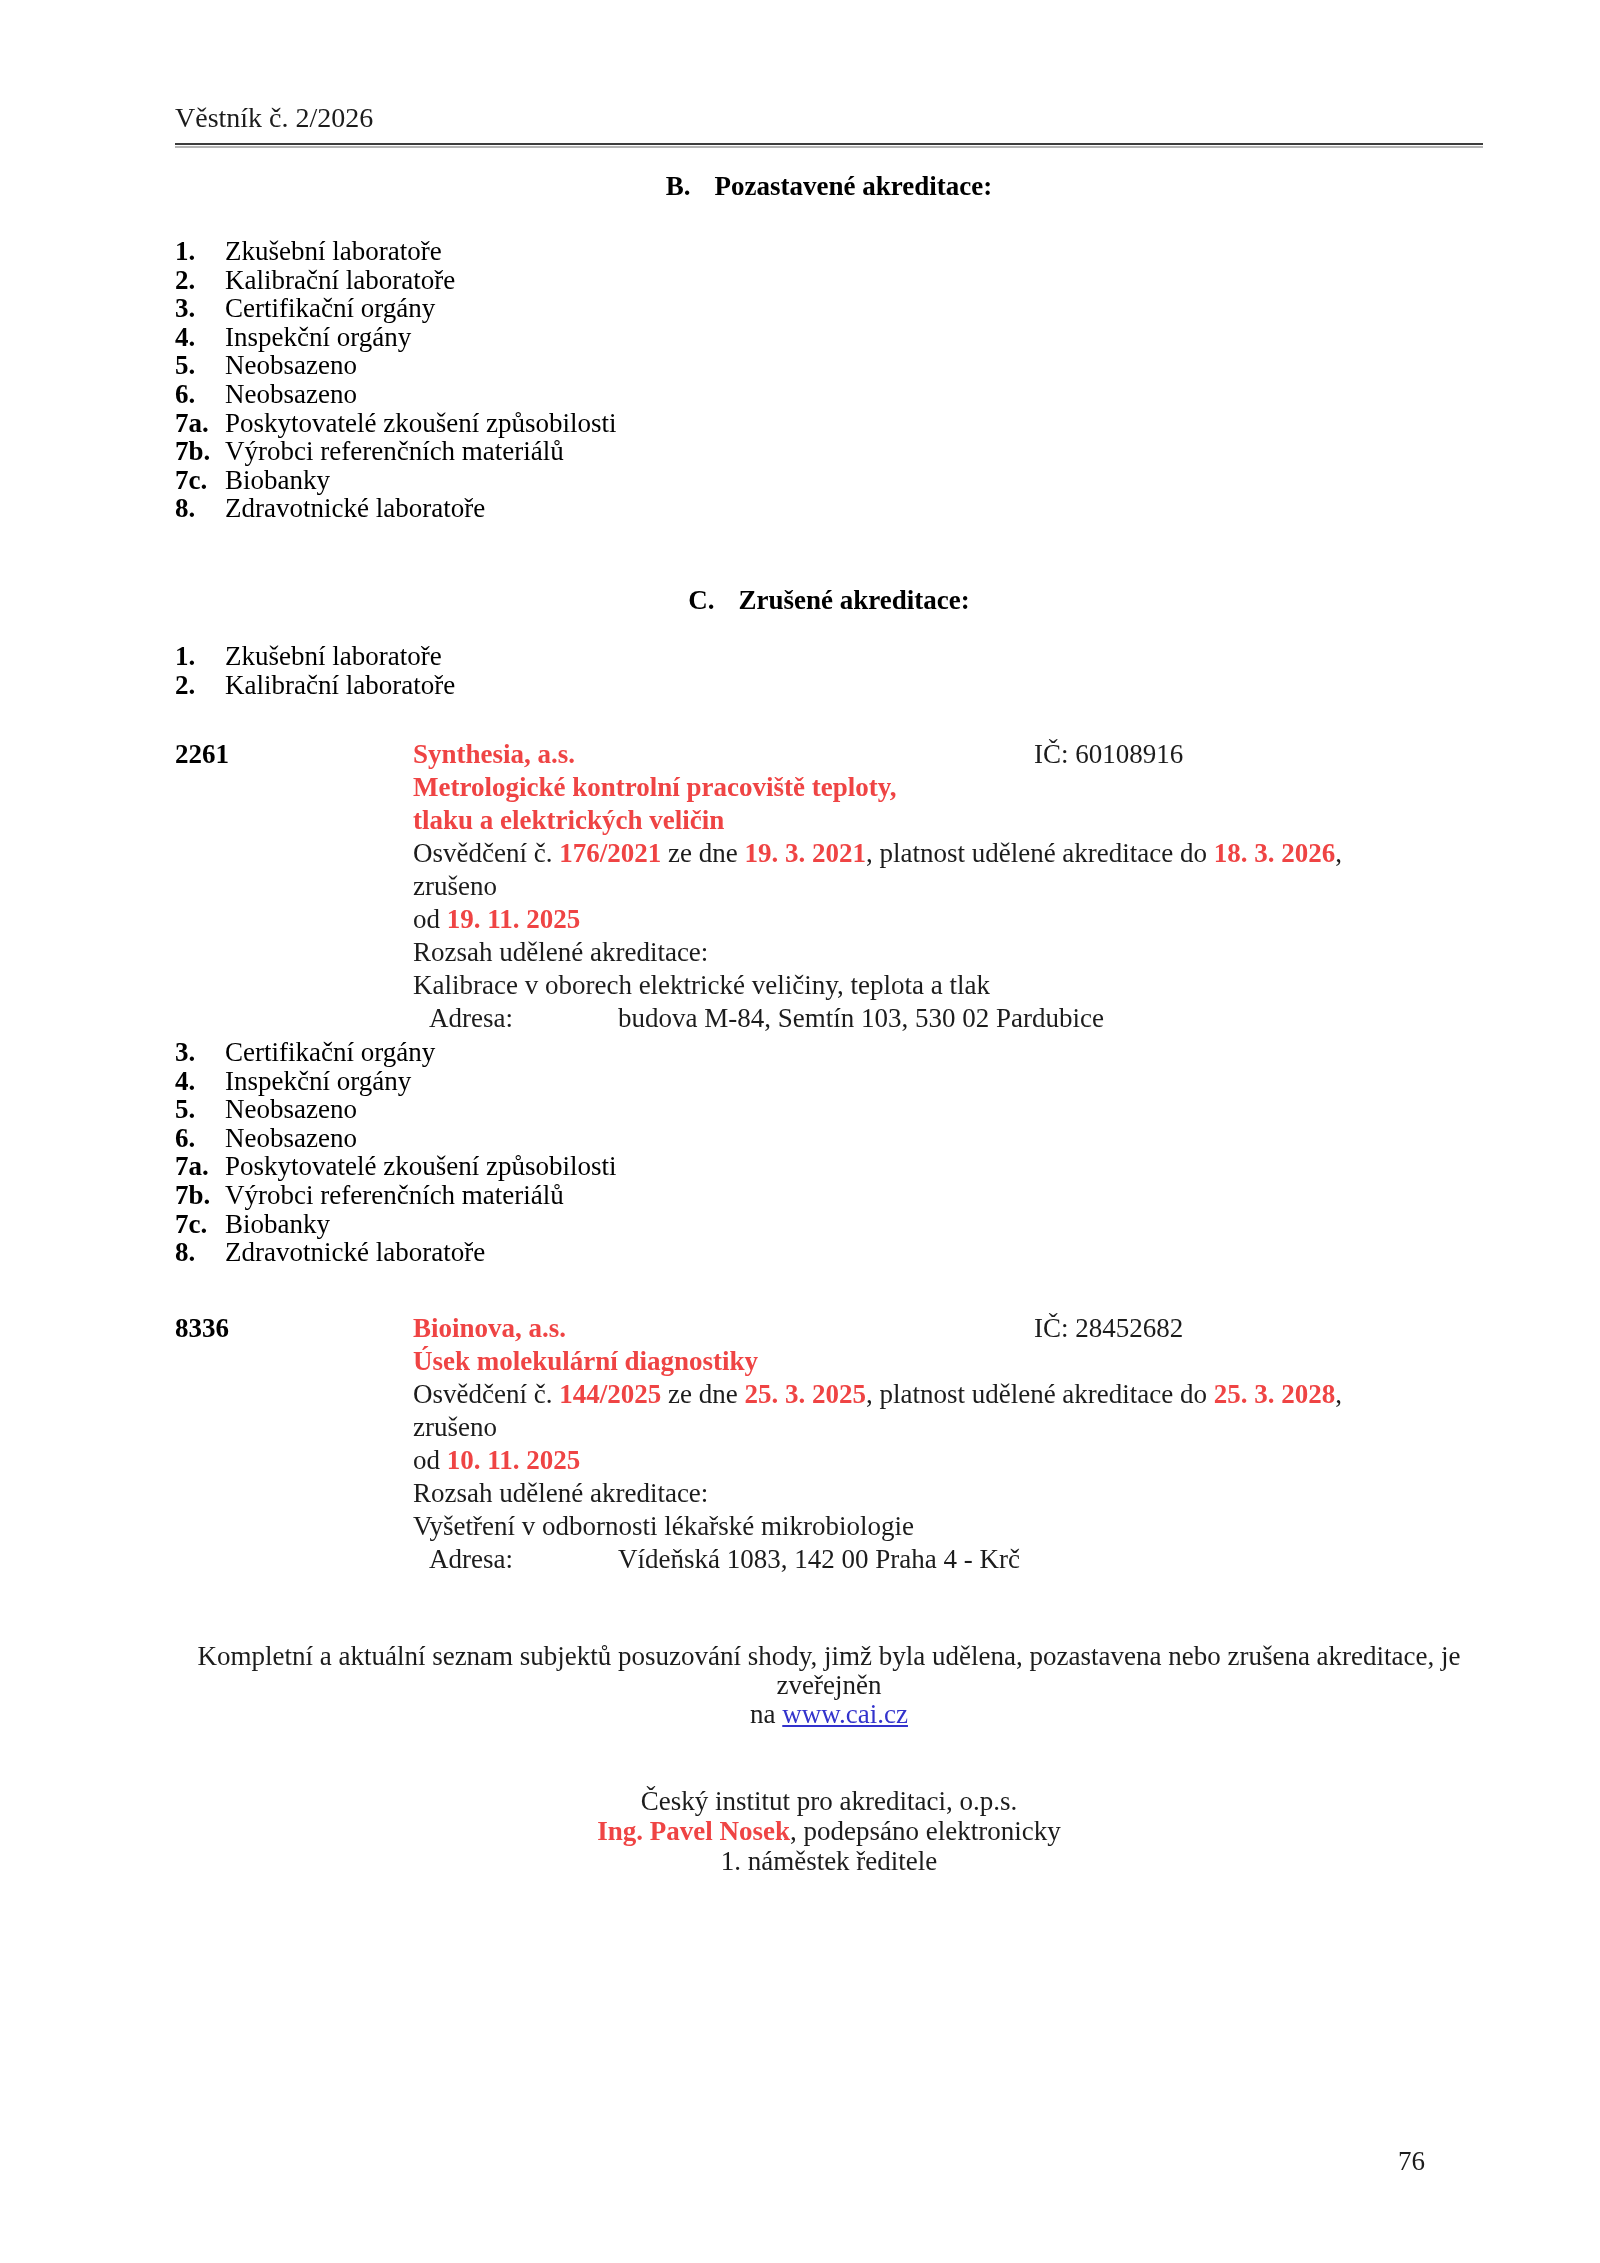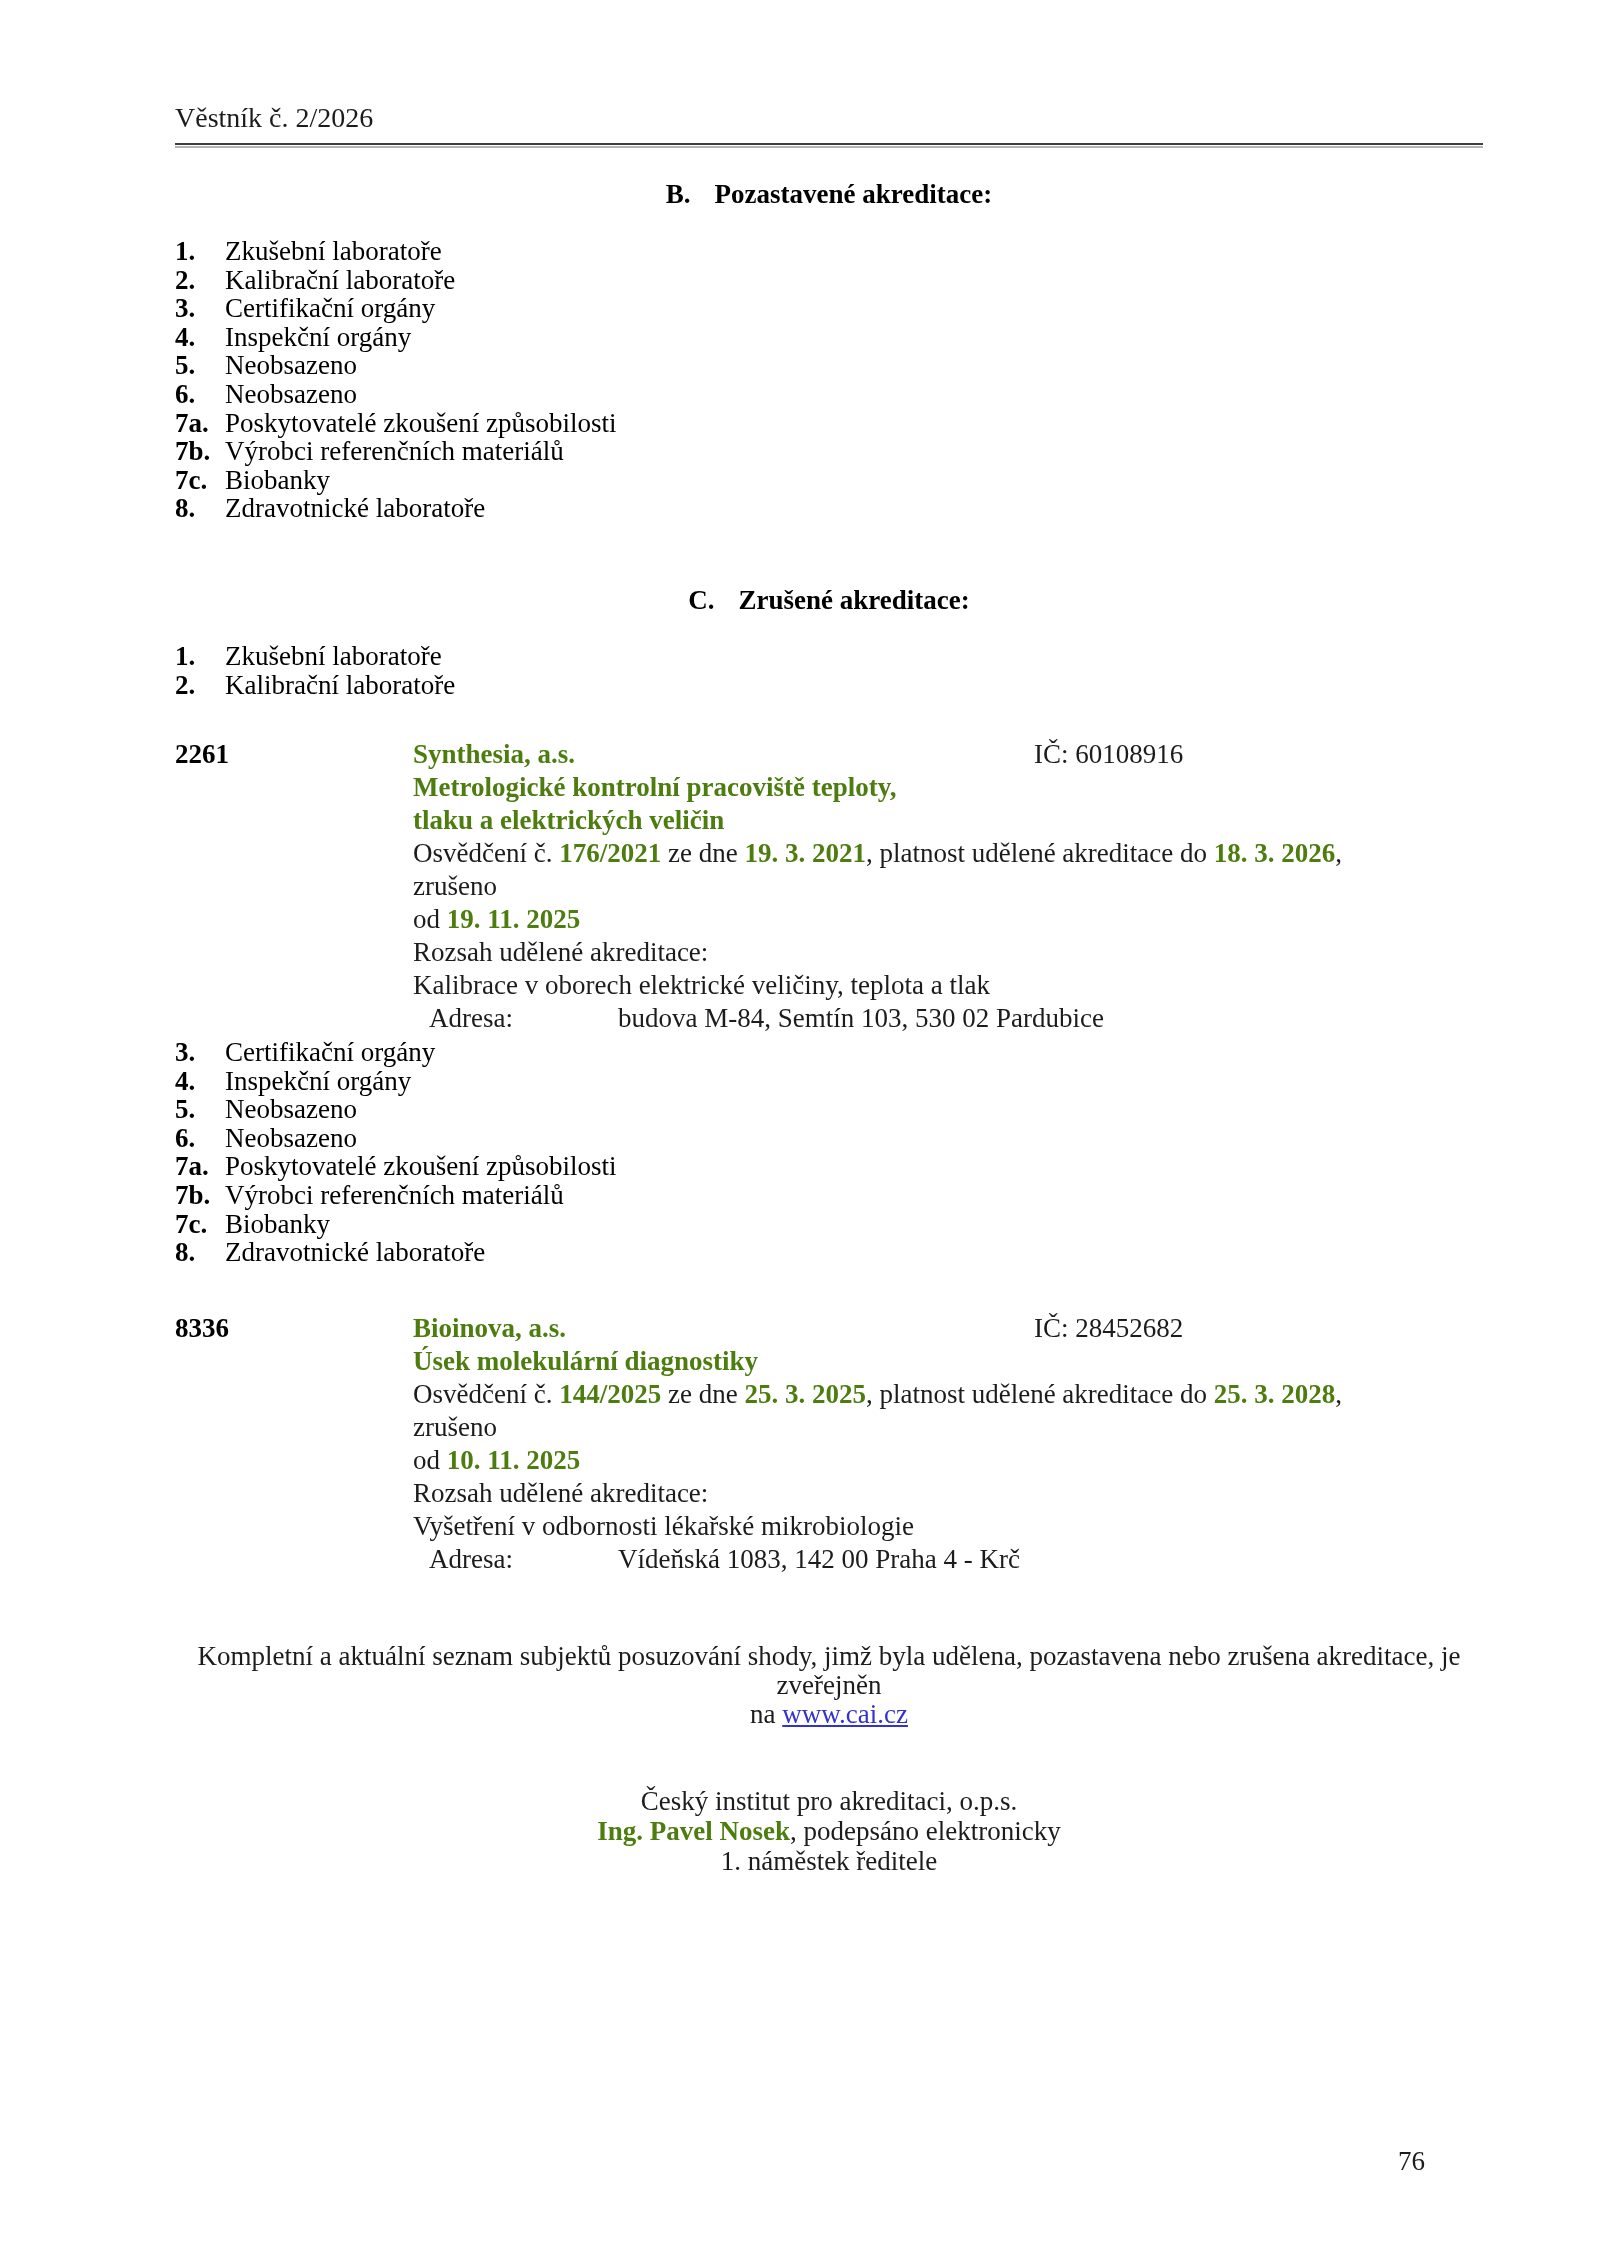--- a/index.html
+++ b/index.html
@@ -10,21 +10,21 @@
   body {
     width: 1600px;
     height: 2263px;
     position: relative;
     font-family: "Liberation Serif", "DejaVu Serif", serif;
     font-size: 27px;
     color: #1c1c1c;
     -webkit-font-smoothing: antialiased;
   }
   .abs { position: absolute; }
-  .b { font-weight: bold; color: #4d7c0f; }
+  .b { font-weight: bold; color: #ef4444; }
 
   .header-text {
     left: 175px; top: 102px;
     font-size: 28px;
   }
   .header-rule {
     left: 175px; top: 143px;
     width: 1308px; height: 1px;
     border-top: 2px solid #3d3d3d;
     border-bottom: 2px solid #b5b5b5;
@@ -69,21 +69,21 @@
   .page-number { left: 175px; top: 2146px; width: 1250px; text-align: right; }
 </style>
 </head>
 <body>
 
 <div class="abs header-text">
   <span>Věstník č. 2/2026</span>
 </div>
 <div class="abs header-rule"></div>
 
-<div class="abs centered-block section-heading" style="top:179px">
+<div class="abs centered-block section-heading" style="top:171px">
   <span class="sec-label">B.</span><span>Pozastavené akreditace:</span>
 </div>
 
 <div class="abs list" style="top:237px">
   <div class="list-row"><span class="li-num">1.</span><span class="li-label">Zkušební laboratoře</span></div>
   <div class="list-row"><span class="li-num">2.</span><span class="li-label">Kalibrační laboratoře</span></div>
   <div class="list-row"><span class="li-num">3.</span><span class="li-label">Certifikační orgány</span></div>
   <div class="list-row"><span class="li-num">4.</span><span class="li-label">Inspekční orgány</span></div>
   <div class="list-row"><span class="li-num">5.</span><span class="li-label">Neobsazeno</span></div>
   <div class="list-row"><span class="li-num">6.</span><span class="li-label">Neobsazeno</span></div>

